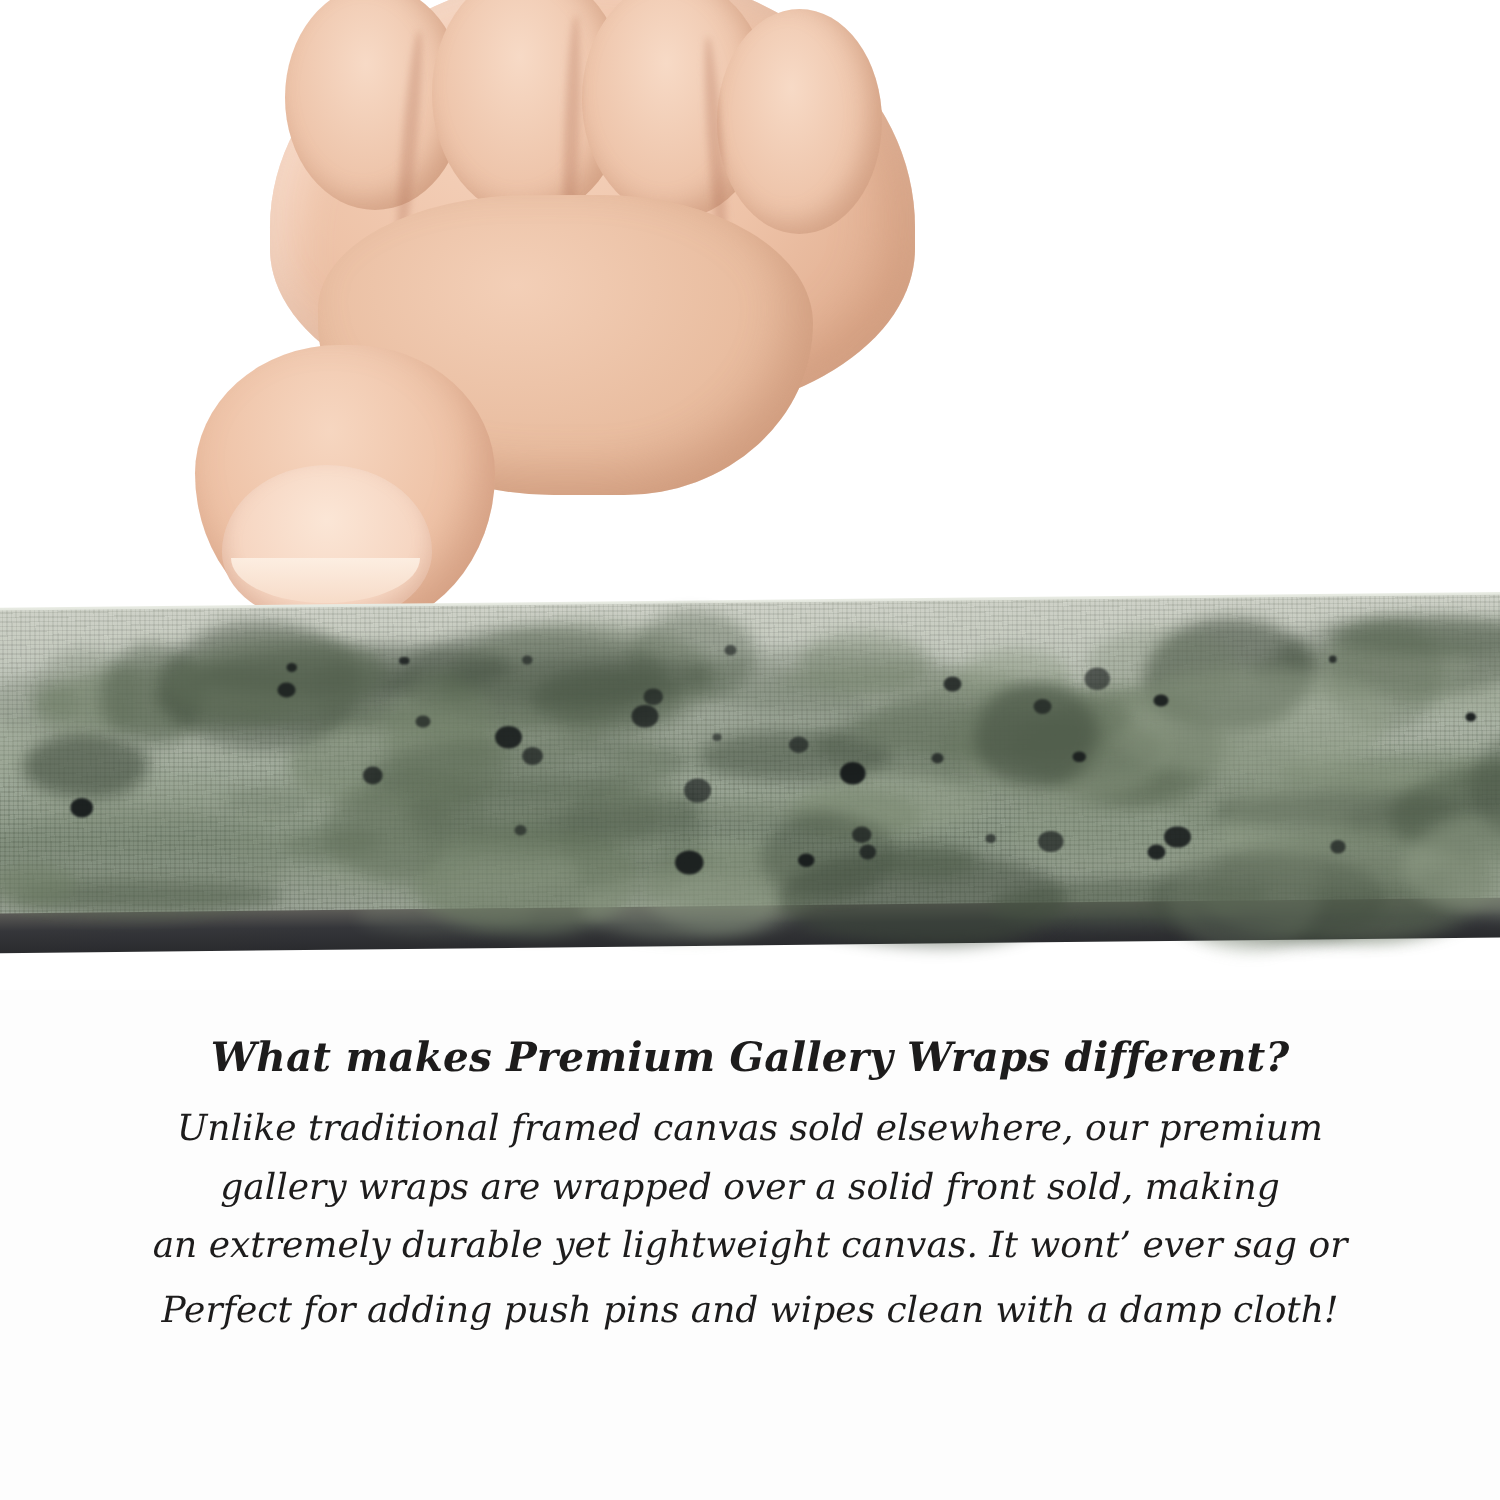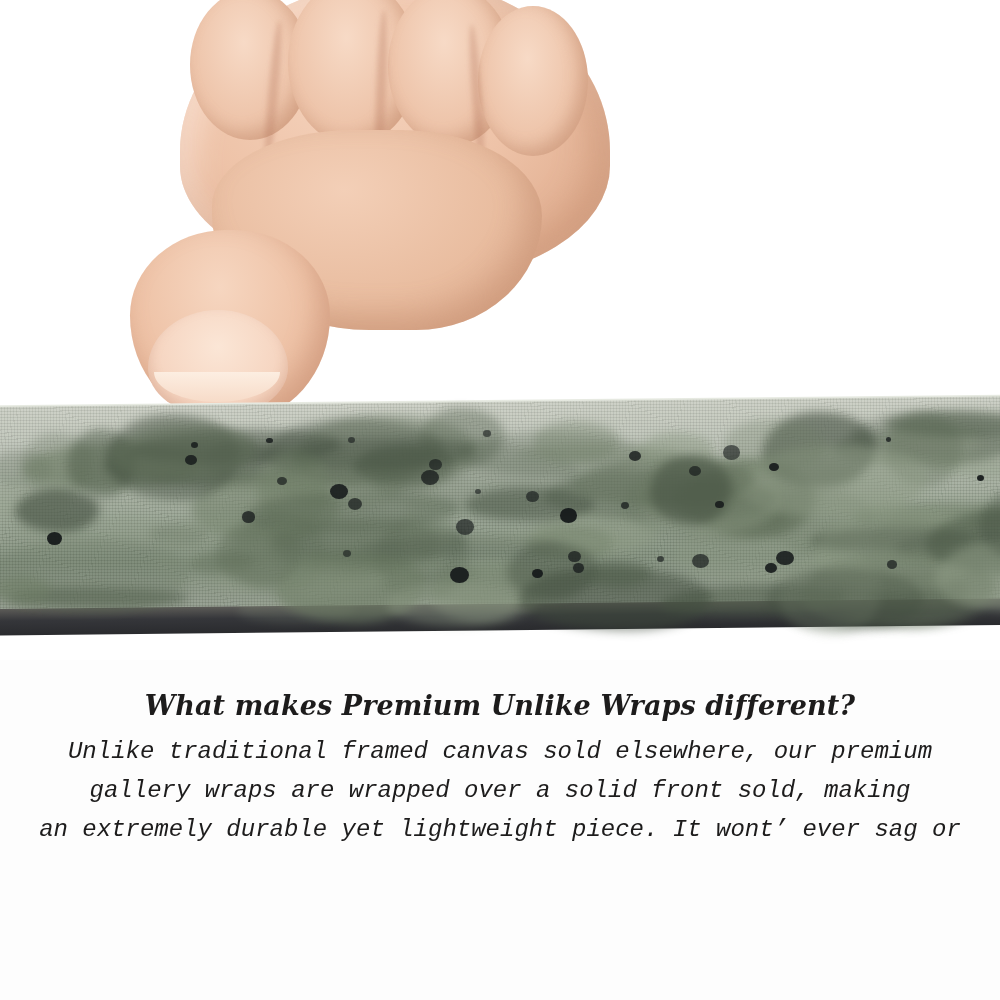--- a/index.html
+++ b/index.html
@@ -172,21 +172,20 @@
     font-style: italic;
     font-weight: 700;
     letter-spacing: .1px;
     margin-bottom: 14px;
   }
   .caption-body p {
     margin: 0 0 5px 0;
     font-size: 24px;
     font-style: italic;
     line-height: 1.42;
-    font-family: Liberation Mono, monospace;
   }
   .caption-body p.last {
     margin-top: 9px;
   }
 </style>
 </head>
 <body>
 
 <div class="page">
 
@@ -332,21 +331,22 @@
         <div class="speck" style="left: 567.911px; top: 550.966px; width: 12.7999px; height: 10.8799px; opacity: 0.71;"></div>
         <div class="speck" style="left: 885.792px; top: 436.932px; width: 5.611px; height: 4.76935px; opacity: 0.77;"></div>
         <div class="speck" style="left: 656.847px; top: 555.958px; width: 7.05296px; height: 5.99501px; opacity: 0.65;"></div>
         <div class="speck" style="left: 429.152px; top: 459.292px; width: 12.5821px; height: 10.6948px; opacity: 0.63;"></div>
         <div class="speck" style="left: 688.574px; top: 465.761px; width: 12.1896px; height: 10.3612px; opacity: 0.67;"></div>
         <div class="speck" style="left: 475.025px; top: 489.038px; width: 6.23572px; height: 5.30036px; opacity: 0.59;"></div>
       </div>
   </div>
 
   <div class="caption">
-    <div class="caption-title">What makes Premium Unlike Wraps different?</div>
+    <div class="caption-title">What makes Premium Gallery Wraps different?</div>
     <div class="caption-body">
       <p>Unlike traditional framed canvas sold elsewhere, our premium</p>
       <p>gallery wraps are wrapped over a solid front sold, making</p>
-      <p>an extremely durable yet lightweight piece. It wont’ ever sag or</p>
+      <p>an extremely durable yet lightweight canvas. It wont’ ever sag or</p>
+      <p class="last">Perfect for adding push pins and wipes clean with a damp cloth!</p>
     </div>
   </div>
 
 </div>
 
 </body></html>

